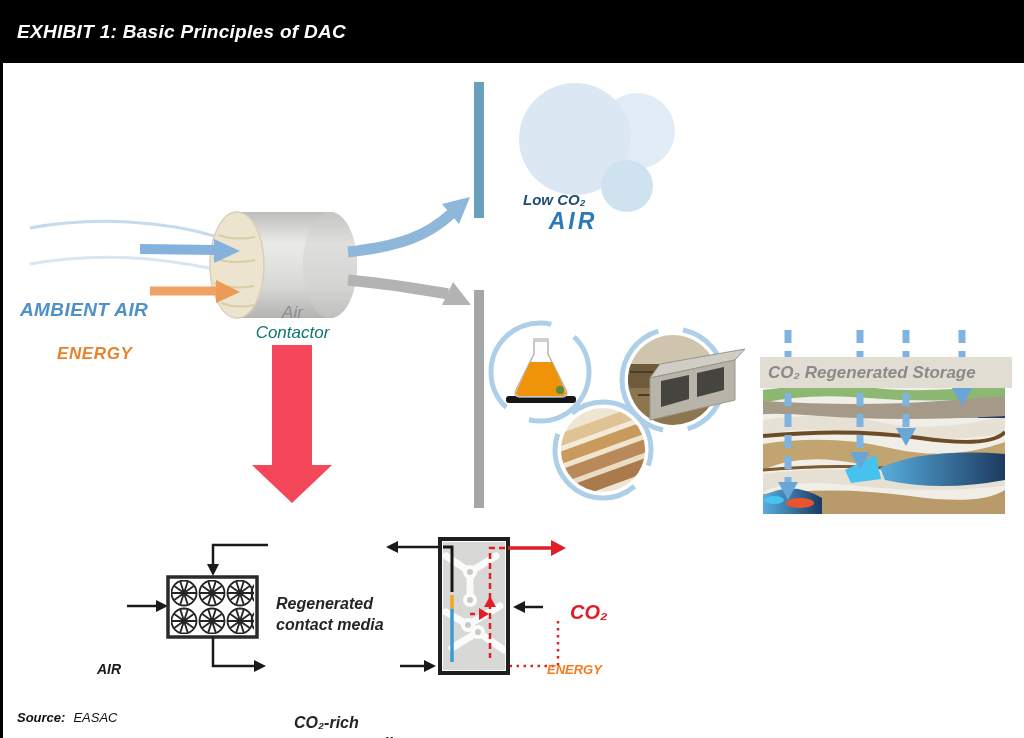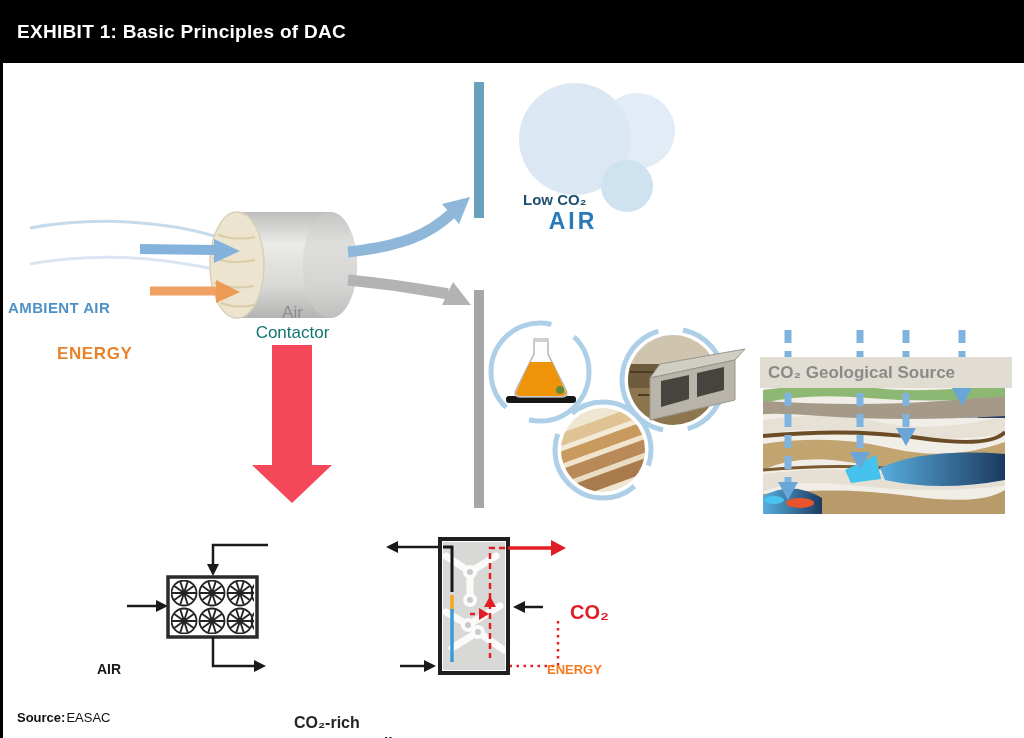--- a/index.html
+++ b/index.html
@@ -1,46 +1,46 @@
 <!DOCTYPE html>
 <html style="--ambient-air-blue: #4e91c8; --energy-orange: #e8832c; --low-co2-dark: #1d4f70; --air-blue: #2a79b8; --bubble-blue: #dbe8f4; --bar-blue: #69a0bc; --bar-gray: #a6a6a6; --panel-blue: #dfeaf4; --panel-blue-border: #8fb9da; --panel-beige: #e2ddd2; --panel-title-gray: #8a8a8a; --down-arrow-red: #f4485a; --co2-red: #e11d25; --process-orange: #f47b20; --ink: #1a1a1a;"><head>
 <meta charset="utf-8">
 <style>
   html,body{margin:0;padding:0;background:#fff;}
   .page{position:relative;width:1024px;height:738px;overflow:hidden;background:#fff;
-        font-family:"Liberation Sans","DejaVu Sans",sans-serif;}
+        font-family:"Liberation Sans","DejaVu Sans",sans-serif;font-style:italic;}
   .hdr{position:absolute;left:0;top:0;width:1024px;height:63px;background:#000;
        display:flex;align-items:center;}
   .hdr-title{color:#fff;font-size:19px;font-weight:bold;letter-spacing:.3px;margin-left:17px;}
   .left-edge{position:absolute;left:0;top:63px;width:3px;height:675px;background:#000;}
   .canvas{position:absolute;left:0;top:63px;width:1024px;height:675px;}
   svg.art{position:absolute;left:0;top:0;}
   .lbl{position:absolute;white-space:nowrap;}
-  .ambient{left:8px;top:236px;font-size:15px;font-weight:bold;color:var(--ambient-air-blue);letter-spacing:.4px;}
+  .ambient{left:20px;top:236px;font-size:19px;font-weight:bold;color:var(--ambient-air-blue);letter-spacing:.4px;}
   .energyin{left:57px;top:281px;font-size:17px;font-weight:bold;color:var(--energy-orange);letter-spacing:.6px;}
   .cont1{left:250px;top:240px;width:85px;text-align:center;font-size:17px;color:#8c8c8c;}
   .cont2{left:240px;top:260px;width:105px;text-align:center;font-size:17px;color:#0f766e;}
   .lowco2a{left:523px;top:128px;width:100px;font-size:15px;font-weight:bold;color:var(--low-co2-dark);}
   .lowco2b{left:523px;top:145px;width:100px;text-align:center;font-size:23px;font-weight:bold;
            color:var(--air-blue);letter-spacing:3px;}
   .band{position:absolute;display:flex;align-items:center;font-weight:bold;font-size:17px;
         color:var(--panel-title-gray);}
   .band-util{left:488px;top:294px;width:250px;height:27px;background:var(--panel-blue);
              border-bottom:3px solid var(--panel-blue-border);padding-left:0;}
   .band-util span{margin-left:10px;}
   .band-stor{left:760px;top:294px;width:252px;height:31px;background:var(--panel-beige);}
   .band-stor span{margin-left:8px;}
   .p-air{left:97px;top:598px;font-size:14px;font-weight:bold;color:var(--ink);}
   .p-reg{left:276px;top:530px;font-size:16px;font-weight:600;color:#252525;line-height:21px;white-space:nowrap;}
   .p-rich{left:294px;top:649px;font-size:16px;font-weight:600;color:#252525;line-height:21px;white-space:nowrap;}
   .p-co2{left:570px;top:538px;font-size:20px;font-weight:bold;color:var(--co2-red);}
   .p-energy{left:547px;top:599px;font-size:13px;font-weight:bold;color:var(--process-orange);}
   .src{position:absolute;left:17px;top:710px;font-size:13px;color:#111;}
   .src b{font-weight:bold;text-align:right;}
-  .src span{margin-left:1px;}
+  .src span{margin-left:8px;}
   
   .ink{stroke:var(--ink);stroke-width:2.5;fill:none;}
   .inkfill{fill:var(--ink);}
   .redline{stroke:var(--co2-red);fill:none;}
   .redfill{fill:var(--co2-red);}
   .ring{stroke:#aecfe8;stroke-width:5;fill:none;}
 </style>
 </head>
 <body>
 
@@ -271,24 +271,28 @@
     </svg>
 
     <div class="lbl ambient">AMBIENT AIR</div>
     <div class="lbl energyin">ENERGY</div>
     <div class="lbl cont1">Air</div>
     <div class="lbl cont2">Contactor</div>
     <div class="lbl lowco2a">Low CO₂</div>
     <div class="lbl lowco2b">AIR</div>
 
     <div class="band band-stor">
-      <span>CO₂ Geological Source</span>
+      <span>CO₂ Regenerated Storage</span>
     </div>
 
     <div class="lbl p-air">AIR</div>
+    <div class="lbl p-reg">
+      <div>Regenerated</div>
+      <div>contact media</div>
+    </div>
     <div class="lbl p-rich">
       <div>CO₂-rich</div>
       <div>contact medium</div>
     </div>
     <div class="lbl p-co2">CO₂</div>
     <div class="lbl p-energy">ENERGY</div>
   </div>
 
   <div class="src">
     <b>Source:</b><span>EASAC</span>

